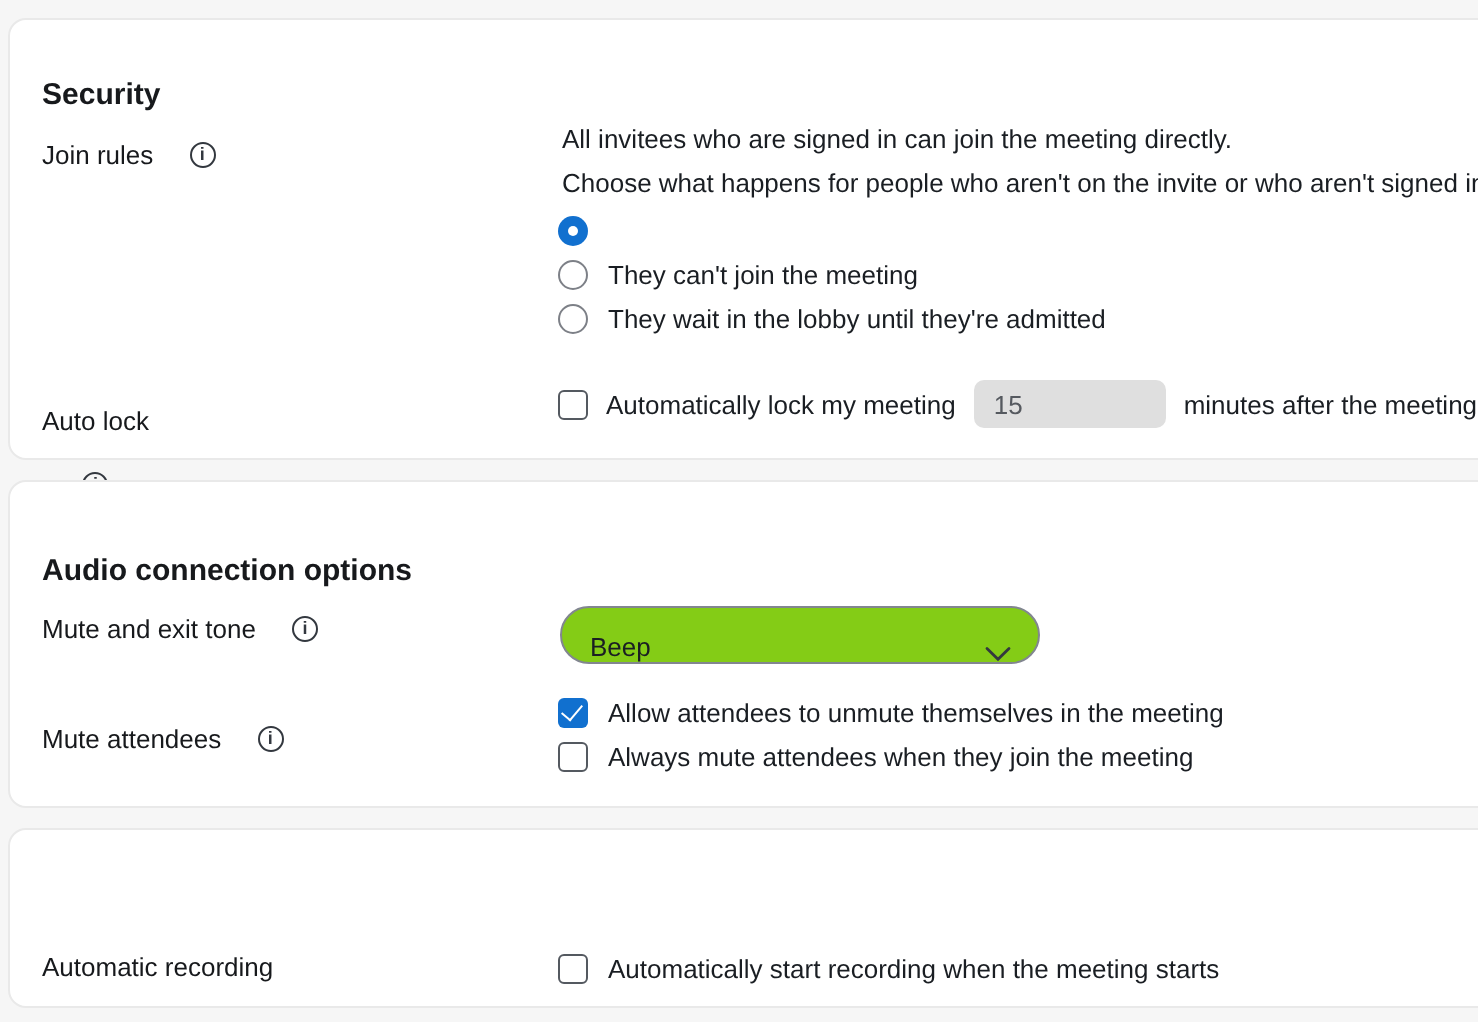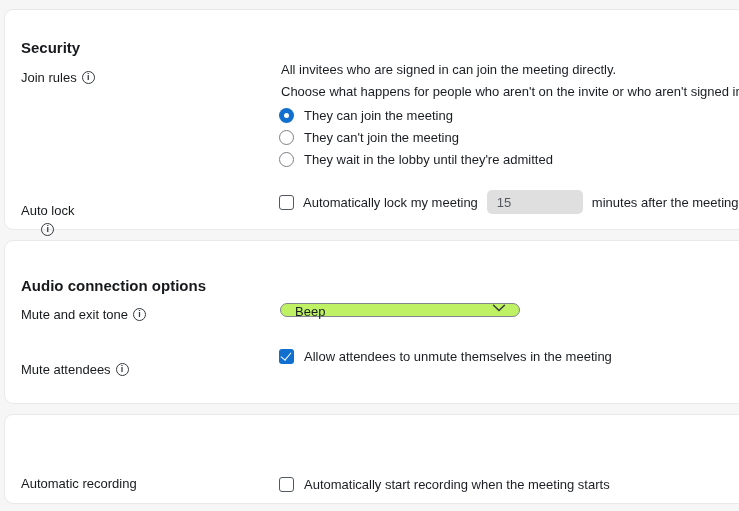--- a/index.html
+++ b/index.html
@@ -31,21 +31,21 @@
     font-size: 15px;
     font-weight: bold;
     color: #17191c;
     white-space: nowrap;
   }
   .row-label {
     position: absolute;
     left: 16px;
     display: inline-flex;
     align-items: center;
-    gap: 5px;
+    gap: 18px;
     white-space: nowrap;
     color: #17191c;
   }
   .info-icon {
     display: inline-flex;
     align-items: center;
     justify-content: center;
     width: 13px; height: 13px;
     border: 1px solid #33383f;
     border-radius: 50%;
@@ -125,26 +125,26 @@
     color: #55595f;
     font-family: "Liberation Sans", sans-serif;
     font-size: 13px;
     padding: 0 0 0 10px;
     box-sizing: border-box;
   }
 
   .select-control {
     position: absolute;
     left: 275px; top: 62px;
-    width: 240px; height: 14px;
+    width: 240px; height: 29px;
     border: 1px solid #828690;
     border-radius: 15px;
-    background: #bef264;
+    background: #84cc16;
     display: flex;
-    align-items: flex-start;
+    align-items: flex-end;
     justify-content: space-between;
     padding: 0 13px 0 14px;
     box-sizing: border-box;
     cursor: pointer;
   }
   .checkbox-group { position: absolute; left: 274px; display: flex; flex-direction: column; }
 </style>
 </head>
 <body>
 
@@ -157,21 +157,20 @@
       <span>Join rules</span>
       <span class="info-icon">i</span>
     </div>
 
     <div class="desc-line" style="top:52px;">All invitees who are signed in can join the meeting directly.</div>
     <div class="desc-line" style="top:74px;">Choose what happens for people who aren't on the invite or who aren't signed in:</div>
 
     <div class="radio-group">
       <div class="option-row">
         <span class="radio checked"></span>
-        <span>They can join the meeting</span>
       </div>
       <div class="option-row">
         <span class="radio unchecked"></span>
         <span>They can't join the meeting</span>
       </div>
       <div class="option-row">
         <span class="radio unchecked"></span>
         <span>They wait in the lobby until they're admitted</span>
       </div>
     </div>
@@ -209,20 +208,24 @@
     <div class="row-label" style="top:121px;">
       <span>Mute attendees</span>
       <span class="info-icon">i</span>
     </div>
 
     <div class="checkbox-group" style="top:104px;">
       <div class="option-row">
         <span class="checkbox checked"></span>
         <span>Allow attendees to unmute themselves in the meeting</span>
       </div>
+      <div class="option-row">
+        <span class="checkbox unchecked"></span>
+        <span>Always mute attendees when they join the meeting</span>
+      </div>
     </div>
   </section>
 
   <section class="card card-advanced">
 
     <div class="row-label" style="top:61px;">
       <span>Automatic recording</span>
     </div>
 
     <div class="checkbox-group" style="top:58px;justify-content:center;">

